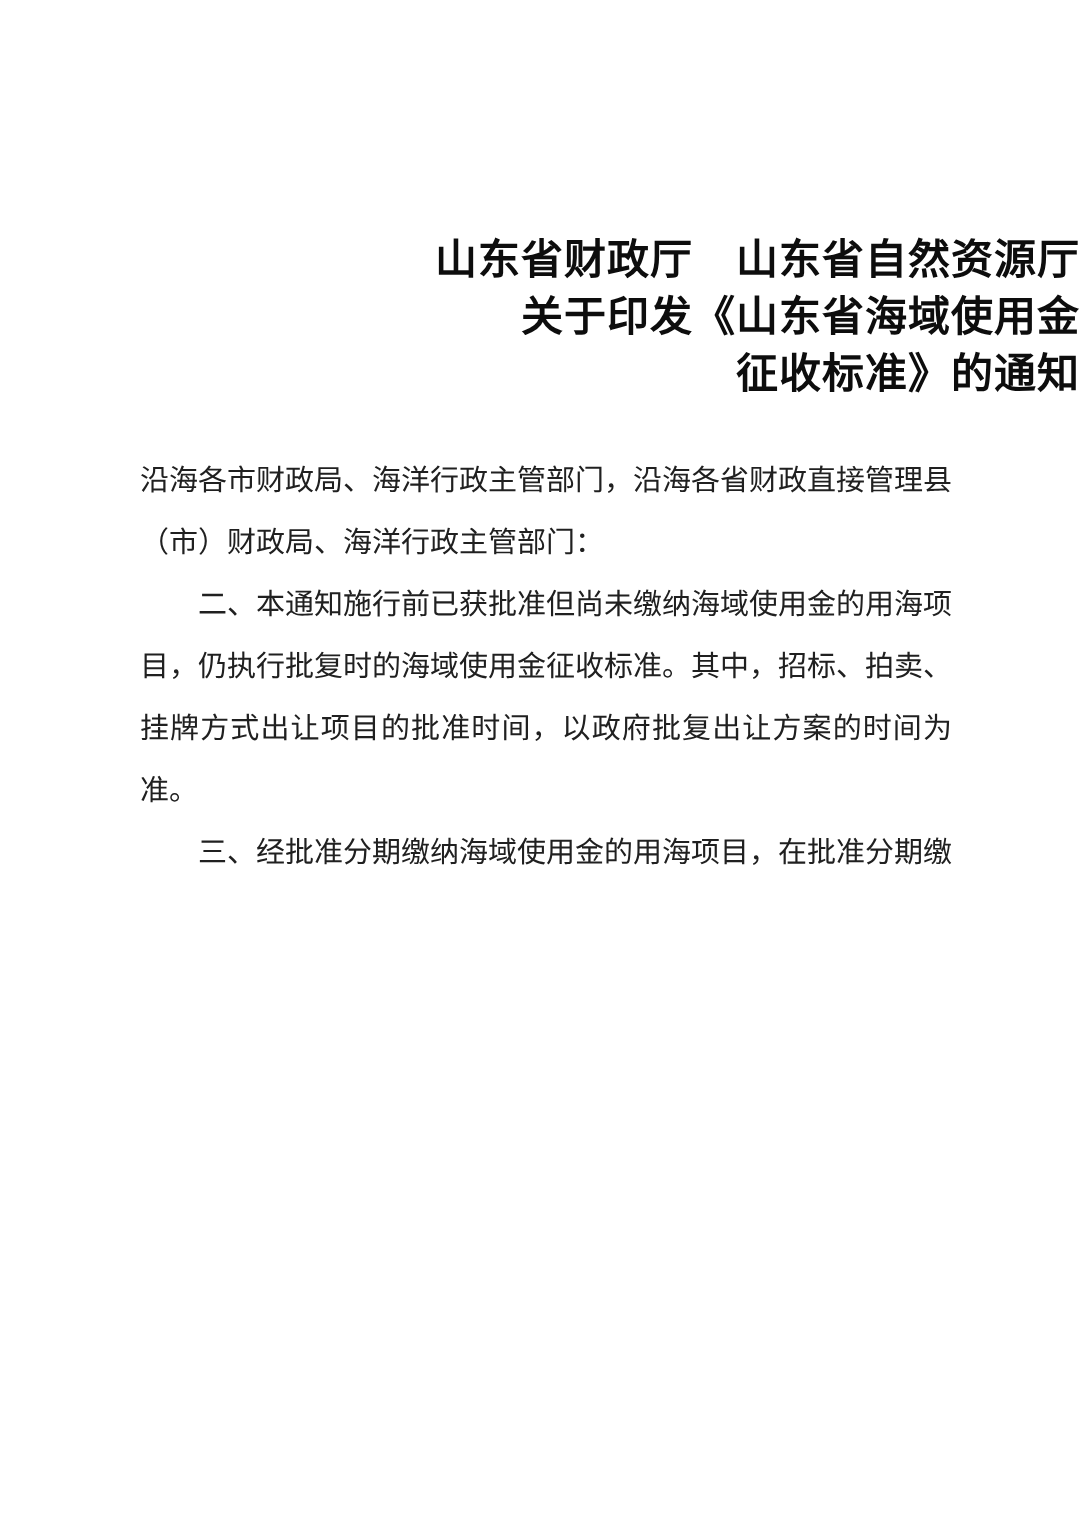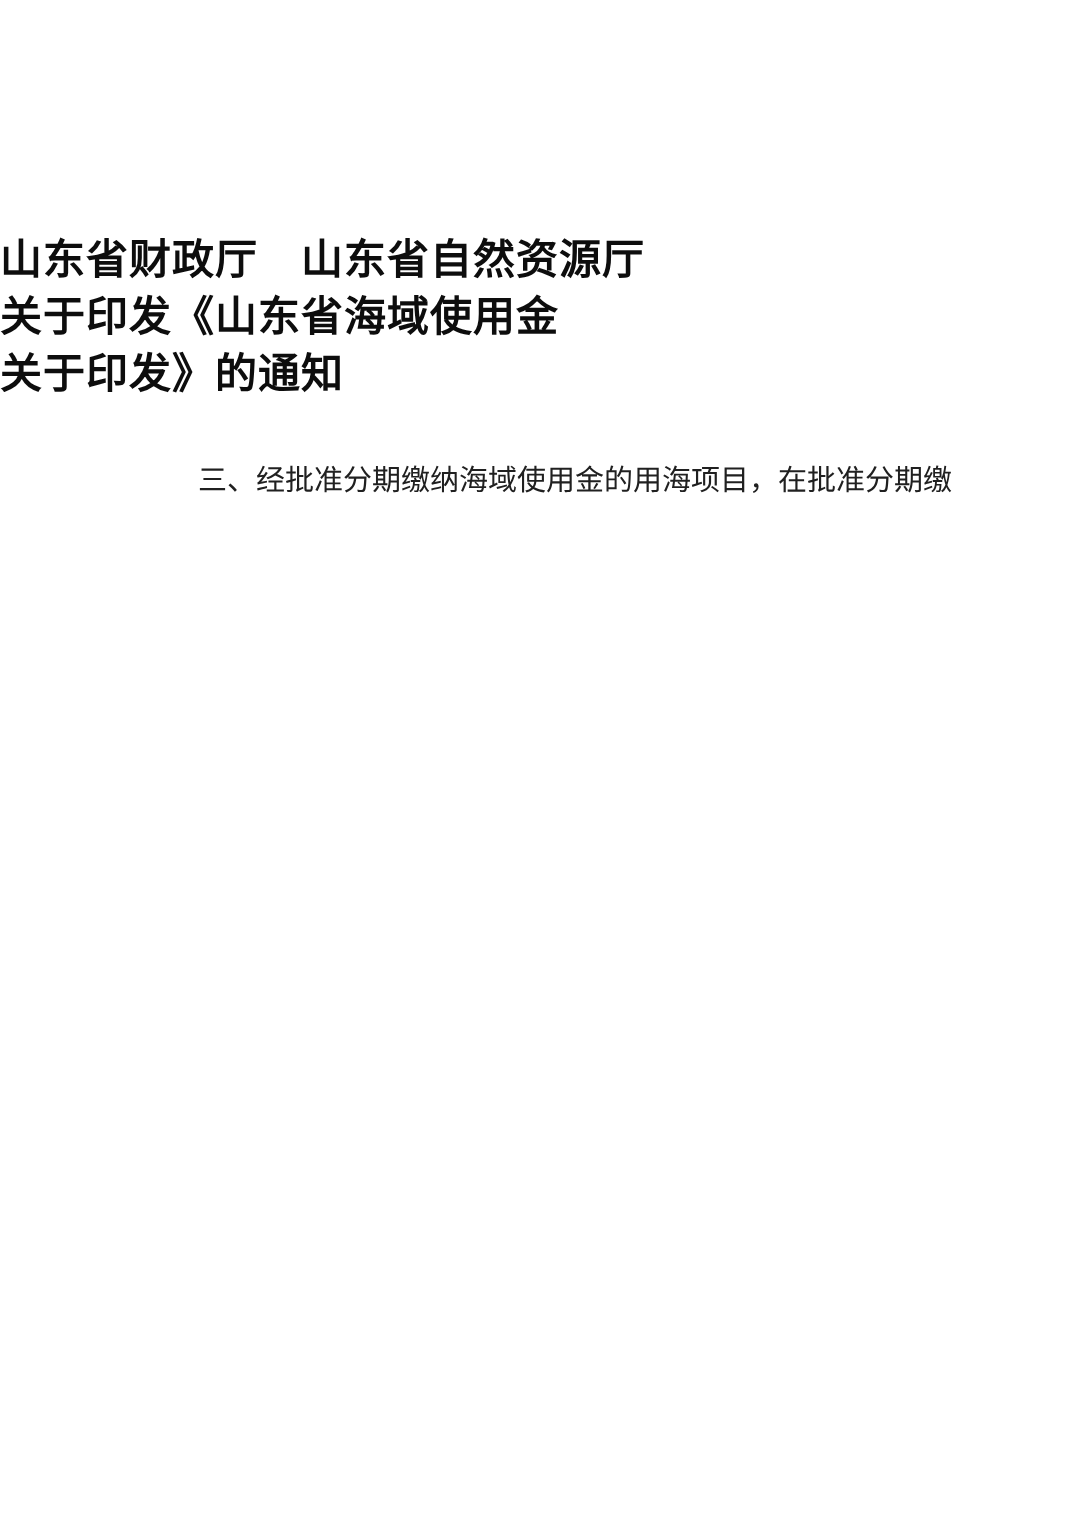--- a/index.html
+++ b/index.html
@@ -9,21 +9,21 @@
     width: 1080px;
     height: 1526px;
     margin: 0 auto;
     background: #ffffff;
     color: #1c1c1c;
     font-family: "Liberation Serif", "DejaVu Serif", serif;
     overflow: hidden;
   }
   .doc-title {
     padding-top: 232px;
-    text-align: left;
+    text-align: right;
     font-weight: bold;
     font-size: 42px;
     line-height: 57px;
     letter-spacing: 1px;
     color: #0d0d0d;
   }
   .doc-title .title-line { white-space: nowrap; }
   .doc-body {
     margin: 46px 128px 0 140px;
     font-size: 29px;
@@ -35,18 +35,20 @@
   .para { text-indent: 2em; }
   .para.no-indent { text-indent: 0; }
 </style>
 </head>
 <body>
 
 <div class="page">
   <header class="doc-title">
     <div class="title-line">山东省财政厅　山东省自然资源厅</div>
     <div class="title-line">关于印发《山东省海域使用金</div>
-    <div class="title-line">关于印发》的通知</div>
+    <div class="title-line">征收标准》的通知</div>
   </header>
   <main class="doc-body">
+    <p class="para no-indent">沿海各市财政局、海洋行政主管部门，沿海各省财政直接管理县（市）财政局、海洋行政主管部门：</p>
+    <p class="para">二、本通知施行前已获批准但尚未缴纳海域使用金的用海项目，仍执行批复时的海域使用金征收标准。其中，招标、拍卖、挂牌方式出让项目的批准时间，以政府批复出让方案的时间为准。</p>
     <p class="para">三、经批准分期缴纳海域使用金的用海项目，在批准分期缴</p>
   </main>
 </div>
 
 </body></html>

